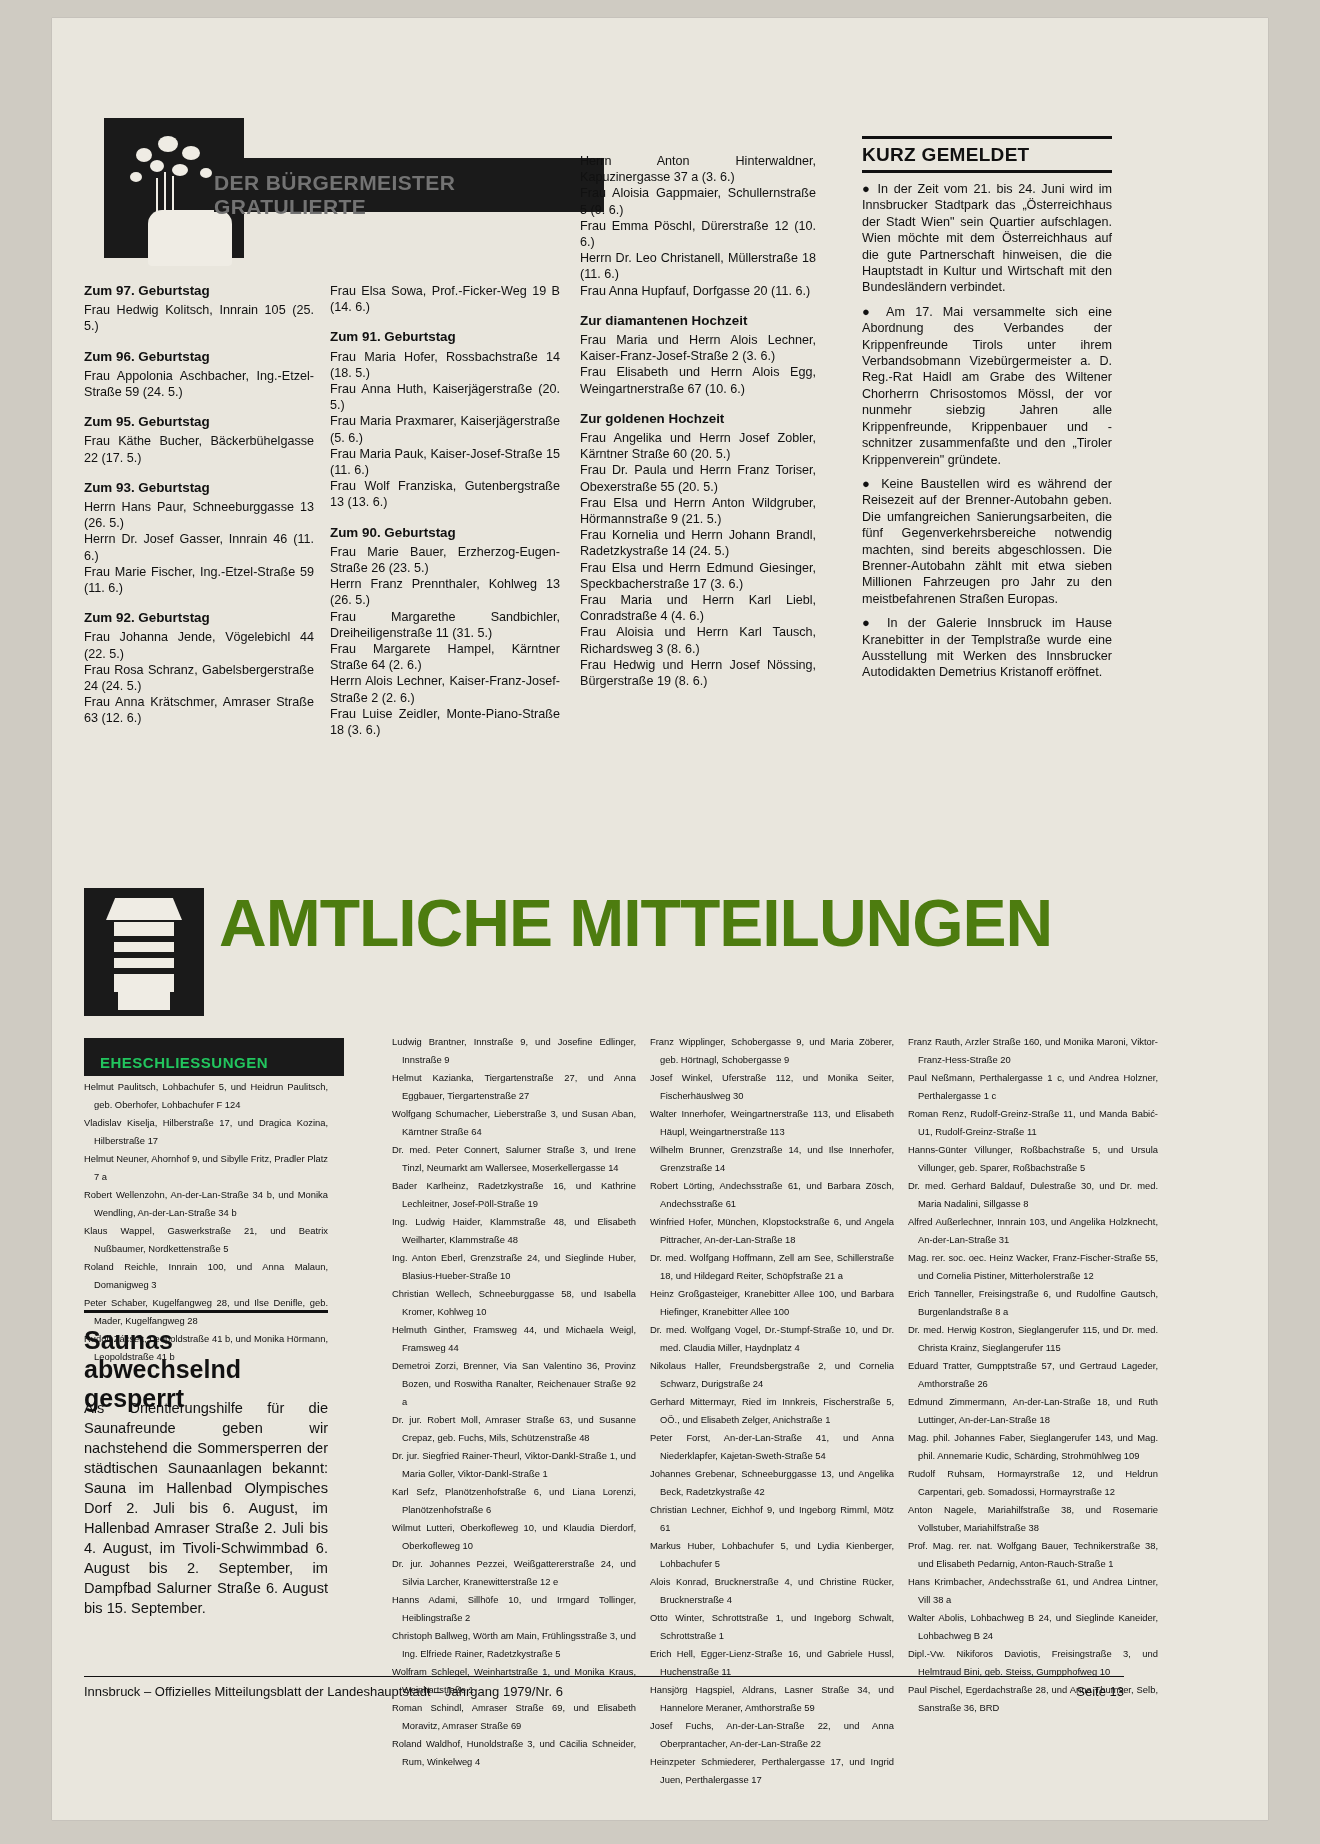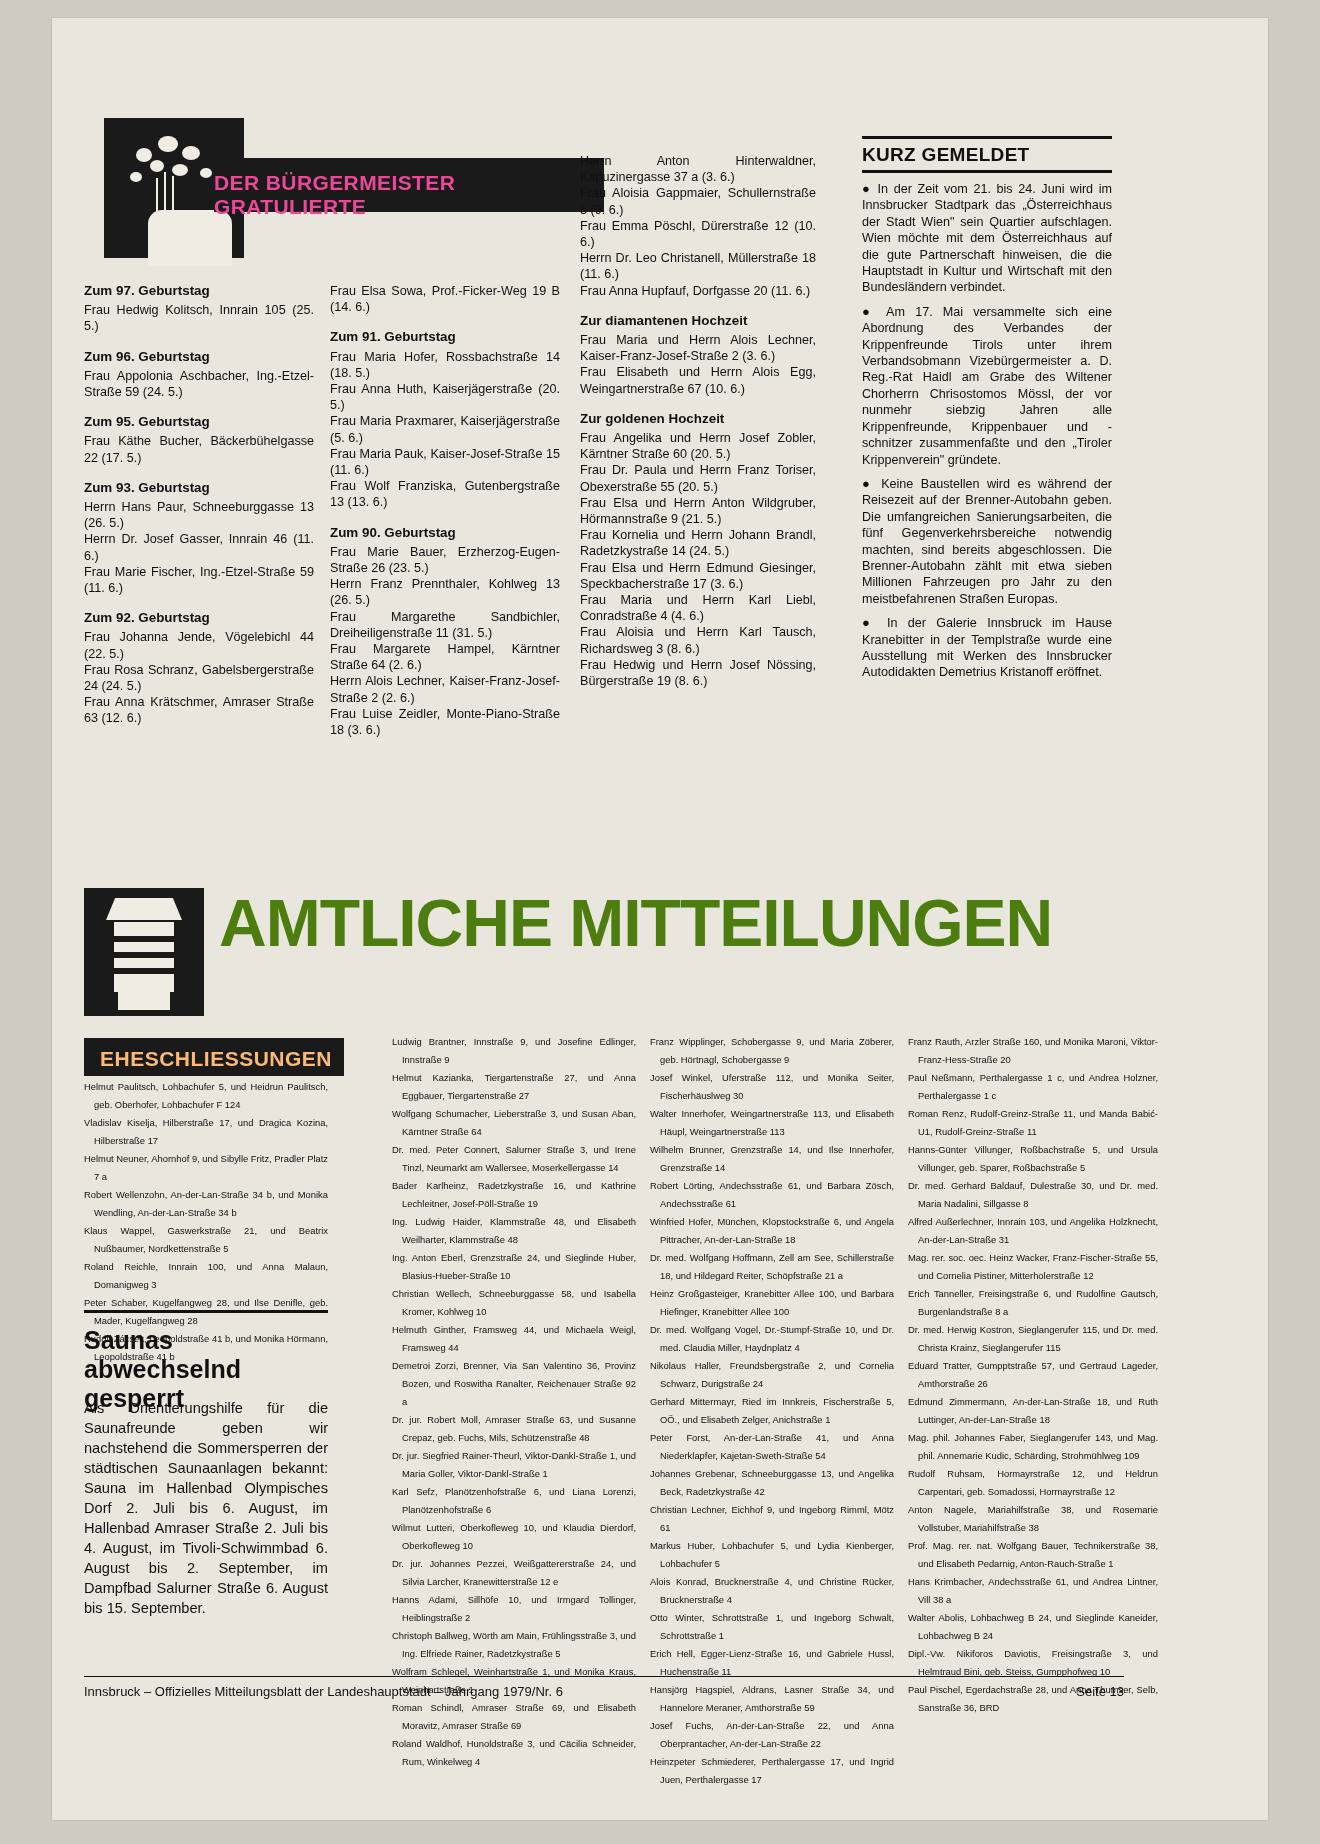--- a/index.html
+++ b/index.html
@@ -26,21 +26,21 @@
   
   .masthead{
     position:absolute;left:12px;top:30px;width:520px;height:160px;
   }
   .mast-black{
     position:absolute;left:130px;top:50px;width:390px;height:54px;
     background:#1a1a1a;
   }
   .mast-black span{
     position:absolute;right:14px;top:13px;
-    color:#ec4899;font-weight:bold;font-size:21px;letter-spacing:.4px;
+    color:#737373;font-weight:bold;font-size:21px;letter-spacing:.4px;
     font-family:"Liberation Sans", sans-serif;
   }
   .flower-box{
     position:absolute;left:20px;top:10px;width:140px;height:140px;
     background:#1a1a1a;
   }
   .flower-inner{
     position:absolute;left:8px;top:6px;right:8px;bottom:6px;
     background:#1a1a1a;
   }
@@ -93,22 +93,22 @@
   .banner h1{
     position:absolute;left:135px;top:2px;margin:0;
     font-size:66px;font-weight:bold;letter-spacing:-1px;
     font-family:"Liberation Sans", sans-serif;
     color:#4d7c0f;line-height:1;
   }
 
   
   .ehe-title{
     position:absolute;left:12px;top:960px;width:244px;
-    background:#1a1a1a;color:#fdba74;font-weight:bold;font-size:21px;
-    letter-spacing:.5px;padding:9px 0 5px 16px;
+    background:#1a1a1a;color:#22c55e;font-weight:bold;font-size:15px;
+    letter-spacing:.5px;padding:16px 0 5px 16px;
   }
   .bcol{
     position:absolute;font-size:9.4px;line-height:18px;text-align:justify;
   }
   .b1{left:12px;top:1000px;width:244px;}
   .b2{left:320px;top:955px;width:244px;}
   .b3{left:578px;top:955px;width:244px;}
   .b4{left:836px;top:955px;width:250px;}
   .bcol p{margin:0 0 0 0;text-indent:0;padding-left:10px;text-indent:-10px;}
 

